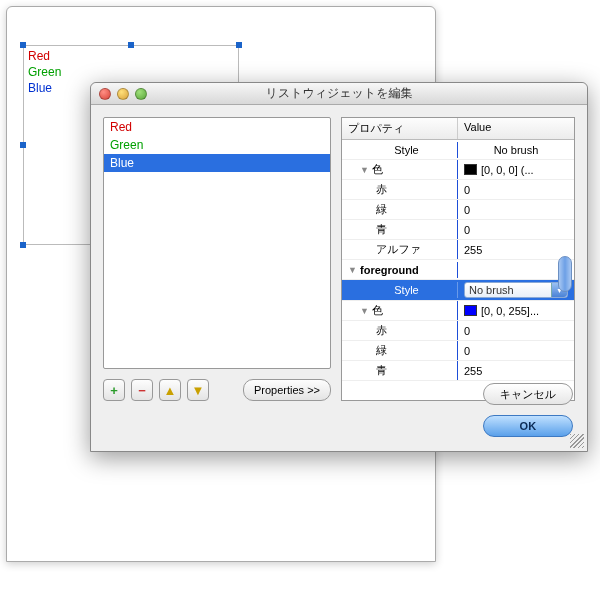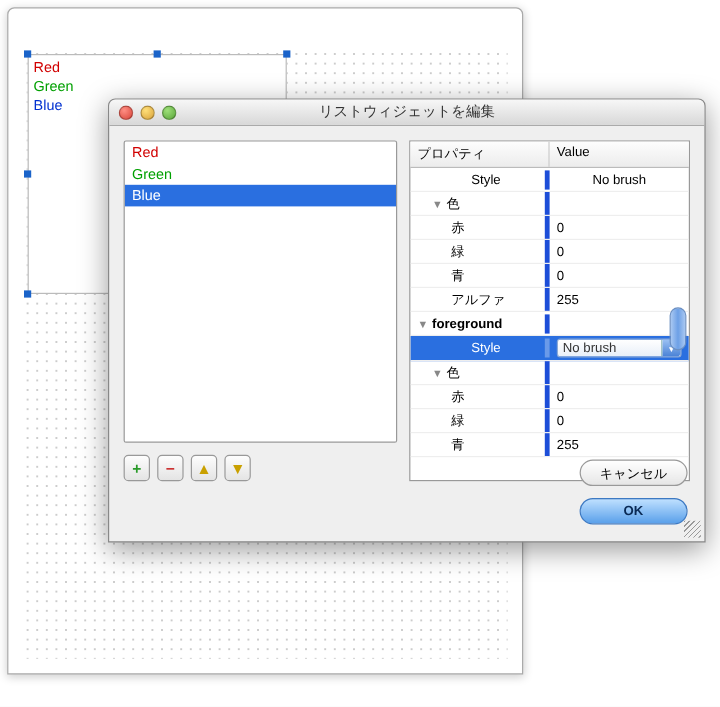--- a/index.html
+++ b/index.html
@@ -38,21 +38,21 @@
 .sqbtn.add{color:#2a9b2a}.sqbtn.rem{color:#c33}.sqbtn.up{color:#c9a000}.sqbtn.dn{color:#c9a000}
 .propbtn { margin-left:auto; height:22px; padding:0 10px; background:linear-gradient(#fdfdfd,#e4e4e4); border:1px solid #999; border-radius:10px; font-size:11px; }
 
 .prop-col { flex:1; background:#fff; border:1px solid #999; display:flex; flex-direction:column; position:relative; }
 .prop-head { display:flex; background:linear-gradient(#fdfdfd,#ececec); border-bottom:1px solid #bbb; }
 .prop-head div { padding:3px 6px; font-size:11px; }
 .ph-p{width:50%;border-right:1px solid #ccc}.ph-v{width:50%}
 .prop-rows { flex:1; overflow:hidden; }
 .pr { display:flex; border-bottom:1px solid #eee; min-height:20px; align-items:center; }
 .pr.sel { background:#2a6fe0; color:#fff; }
-.pr .pk { width:50%; padding:2px 4px 2px 6px; border-right:4px solid #1d4ed8; display:flex; align-items:center; }
+.pr .pk { width:50%; padding:2px 4px 2px 6px; border-right:1px solid #1d4ed8; display:flex; align-items:center; }
 .pr .pv { width:50%; padding:2px 6px; display:flex; align-items:flex-start; gap:4px; }
 .pr.sel .pk, .pr.sel .pv { border-color: rgba(255,255,255,0.3); }
 .disc { display:inline-block; width:10px; font-size:9px; color:#888; margin-right:2px;}
 .indent1{padding-left:18px!important}.indent2{padding-left:34px!important}
 .swatch{width:13px;height:11px;border:1px solid #333;display:inline-block}
 .combo { border:1px solid #8aa9d6; background:linear-gradient(#fff,#e8eff8); border-radius:3px; height:16px; display:flex; align-items:center; padding:0 4px; flex:1; position:relative; font-size:10px; color:#333;}
 .combo .cap{position:absolute;right:0;top:0;bottom:0;width:16px;background:linear-gradient(#9bc1f3,#4a82d6);border-left:1px solid #7aa;border-radius:0 3px 3px 0;display:flex;align-items:center;justify-content:center;color:#fff;font-size:8px}
 .scroll-thumb{position:absolute;right:2px;top:138px;width:14px;height:36px;background:linear-gradient(90deg,#a9c8f2,#6da0e6,#a9c8f2);border:1px solid #6b8fc2;border-radius:7px}
 
 .dlg-buttons { position:absolute; right:14px; bottom:14px; display:flex; gap:10px;flex-direction:column; }
@@ -100,20 +100,21 @@
       <div class="item-list">
         <div class="il-row" style="color:#d10000">Red</div>
         <div class="il-row" style="color:#00a000">Green</div>
         <div class="il-row sel">Blue</div>
       </div>
       <div class="item-tools">
         <button class="sqbtn add">+</button>
         <button class="sqbtn rem">−</button>
         <button class="sqbtn up">▲</button>
         <button class="sqbtn dn">▼</button>
+        <button class="propbtn">Properties &gt;&gt;</button>
       </div>
     </div>
 
     <div class="prop-col">
       <div class="prop-head">
         <div class="ph-p">プロパティ</div>
         <div class="ph-v">Value</div>
       </div>
       <div class="prop-rows" id="prop-rows">
           <div class="pr">
@@ -122,20 +123,24 @@
             </div>
             <div class="pv" style="justify-content: center;">
               <span>No brush</span>
             </div>
           </div>
           <div class="pr">
             <div class="pk indent1">
               <span class="disc">▼</span>
               <span>色</span>
             </div>
+            <div class="pv">
+              <span class="swatch" style="background: rgb(0, 0, 0);"></span>
+              <span>[0, 0, 0] (...</span>
+            </div>
           </div>
           <div class="pr">
             <div class="pk indent2">
               <span>赤</span>
             </div>
             <div class="pv">
               <span>0</span>
             </div>
           </div>
           <div class="pr">
@@ -177,20 +182,24 @@
                 <span>No brush</span>
                 <span class="cap">▾</span>
               </div>
             </div>
           </div>
           <div class="pr">
             <div class="pk indent1">
               <span class="disc">▼</span>
               <span>色</span>
             </div>
+            <div class="pv">
+              <span class="swatch" style="background: rgb(0, 0, 255);"></span>
+              <span>[0, 0, 255]...</span>
+            </div>
           </div>
           <div class="pr">
             <div class="pk indent2">
               <span>赤</span>
             </div>
             <div class="pv">
               <span>0</span>
             </div>
           </div>
           <div class="pr">

